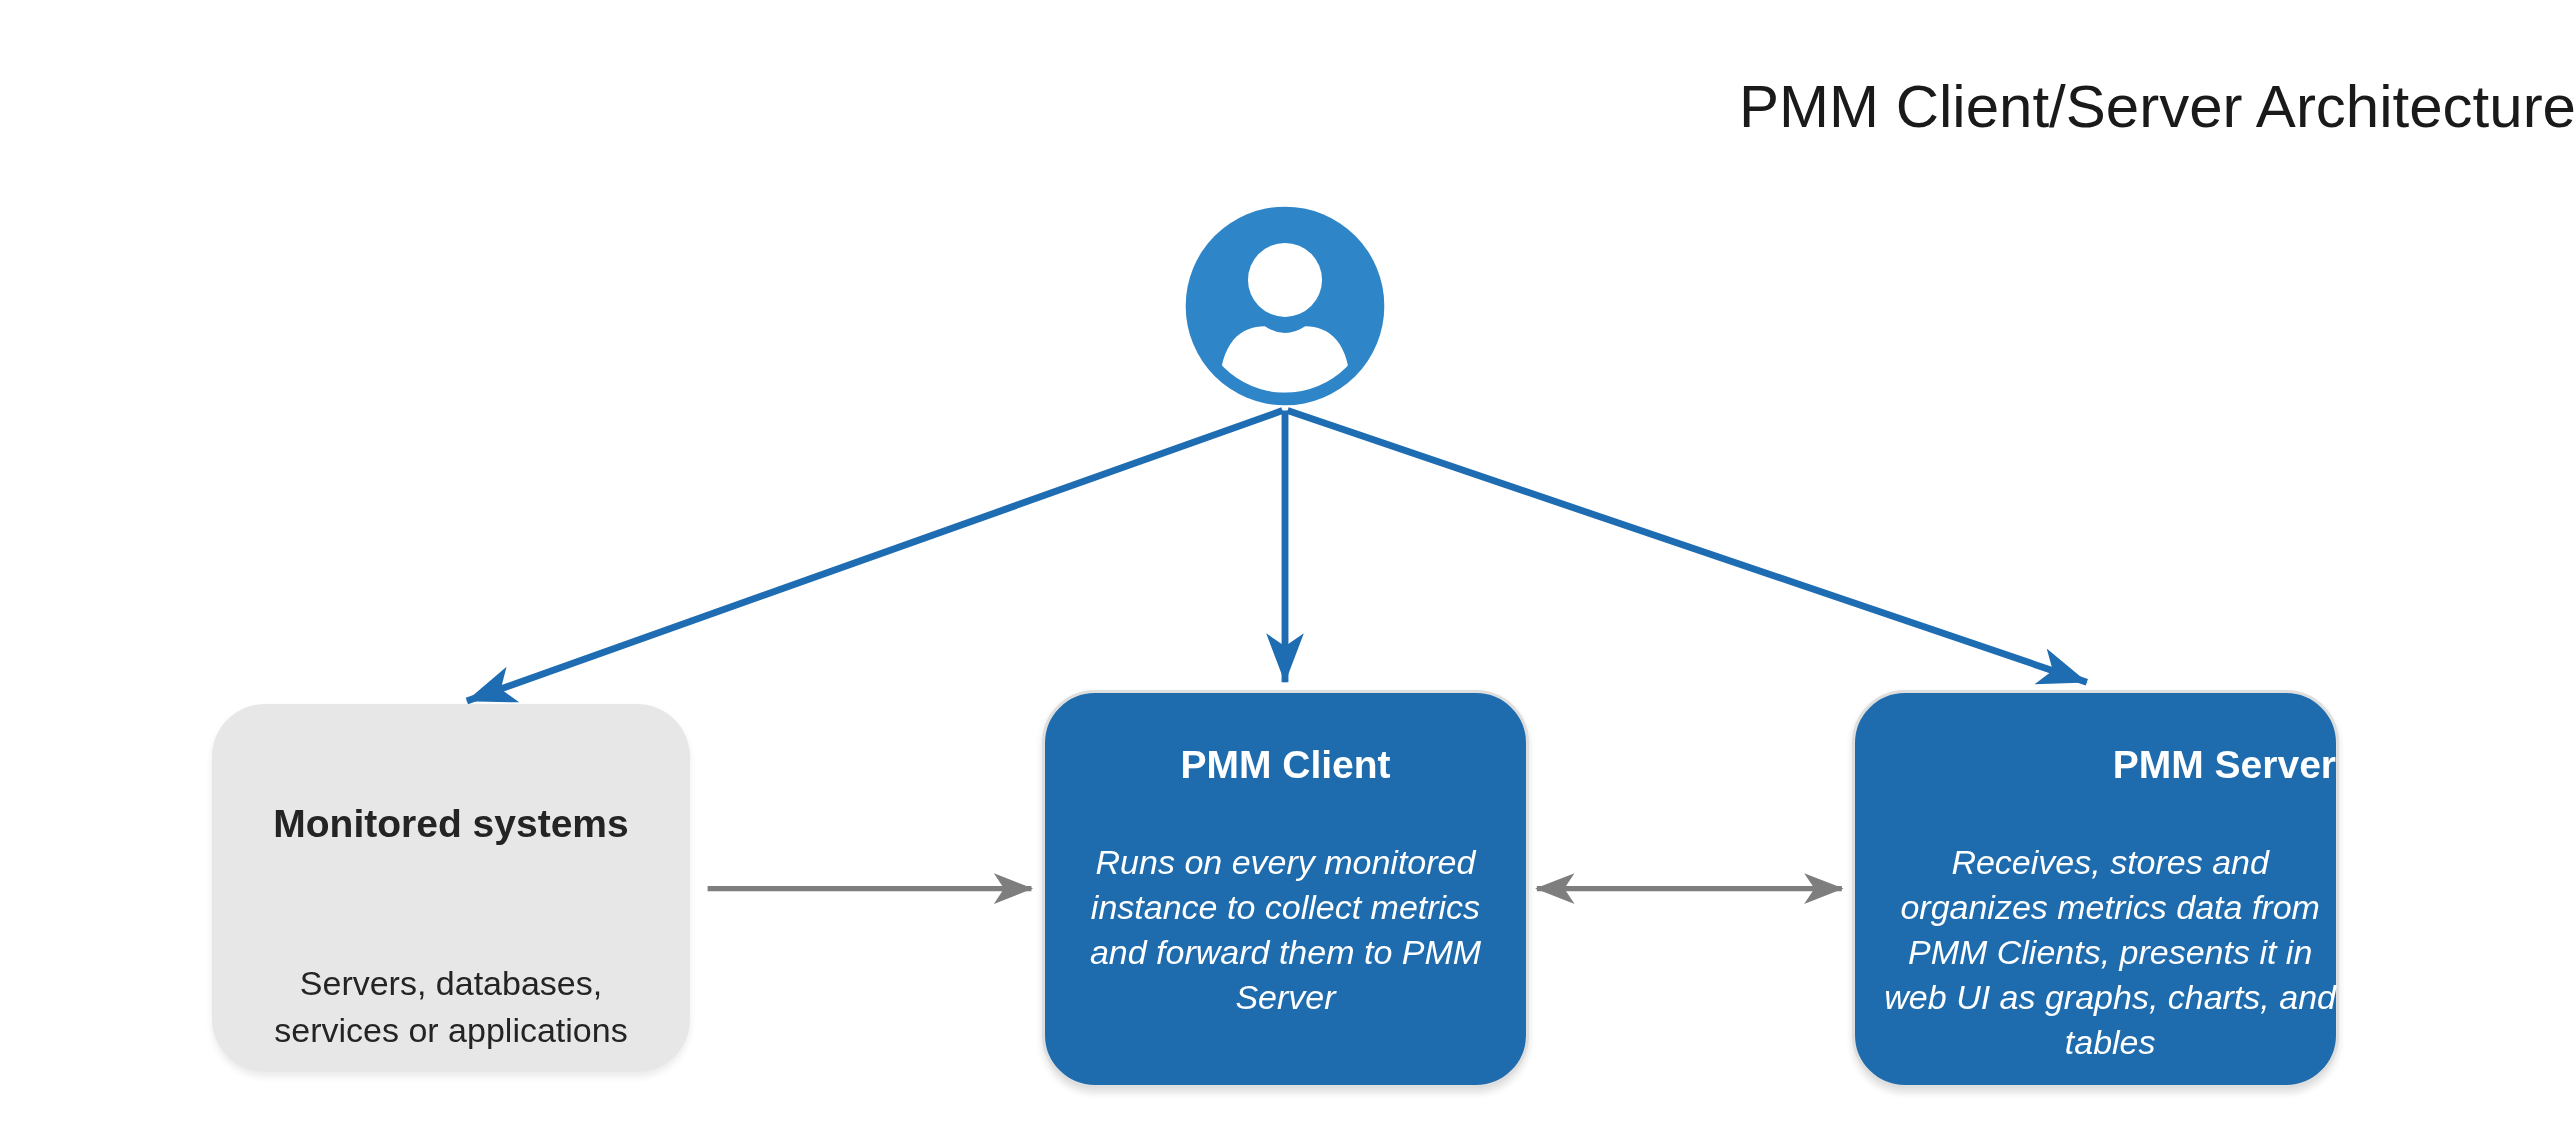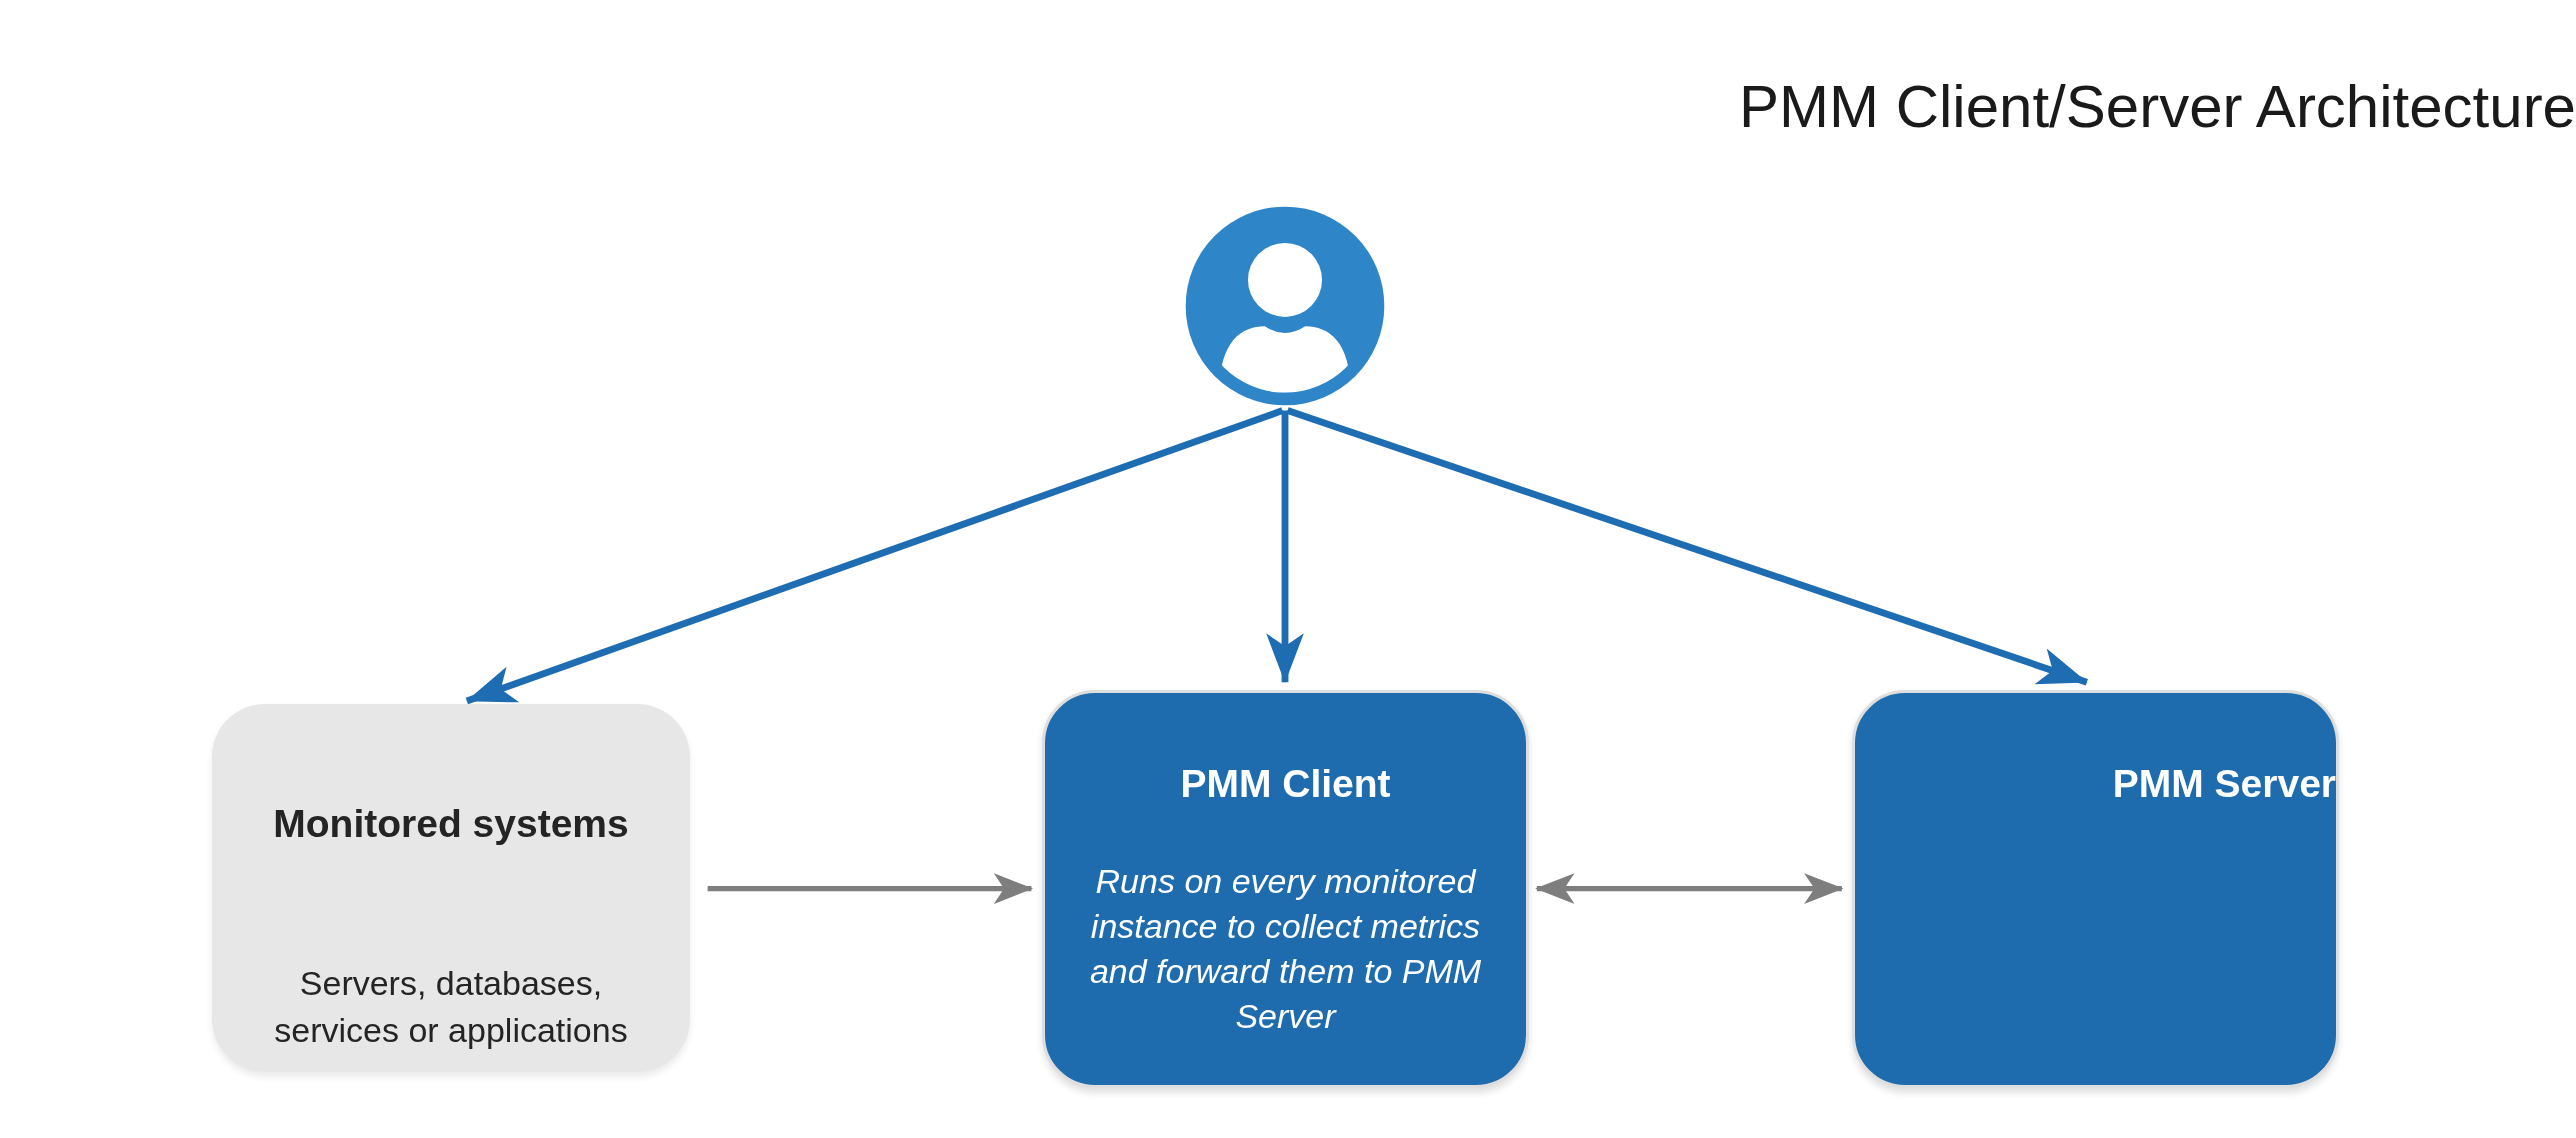--- a/index.html
+++ b/index.html
@@ -75,21 +75,21 @@
   }
   #node-pmm-client { left: 1042px; }
   #node-pmm-server { left: 1852px; align-items: flex-end; }
 
   .node-title {
     font-weight: bold;
     font-size: 39px;
     line-height: 48px;
   }
   .node-gray .node-title { color: var(--dark-text, #242424); margin-top: 96px; }
-  .node-blue .node-title { color: var(--light-text, #ffffff); margin-top: 67px; }
+  .node-blue .node-title { color: var(--light-text, #ffffff); margin-top: 48px; }
 
   .node-body {
     font-size: 34px;
     white-space: pre-line;
   }
   .node-gray .node-body { color: var(--dark-text, #242424); margin-top: 112px; line-height: 47px; }
   .node-blue .node-body { color: var(--light-text, #ffffff); margin-top: 51px;  line-height: 45px; font-style: italic; }
 </style>
 </head>
 <body>
@@ -135,16 +135,21 @@
   <div class="node node-blue" id="node-pmm-client">
     <div class="node-title">PMM Client</div>
     <div class="node-body">Runs on every monitored
 instance to collect metrics
 and forward them to PMM
 Server</div>
   </div>
 
   <div class="node node-blue" id="node-pmm-server">
     <div class="node-title">PMM Server</div>
+    <div class="node-body">Receives, stores and
+organizes metrics data from
+PMM Clients, presents it in
+web UI as graphs, charts, and
+tables</div>
   </div>
 
 </div>
 
 
 </body></html>

